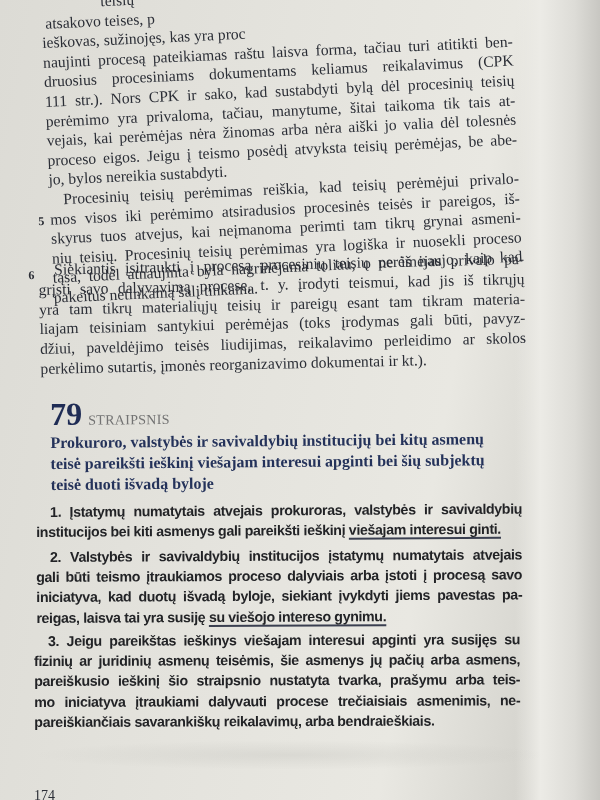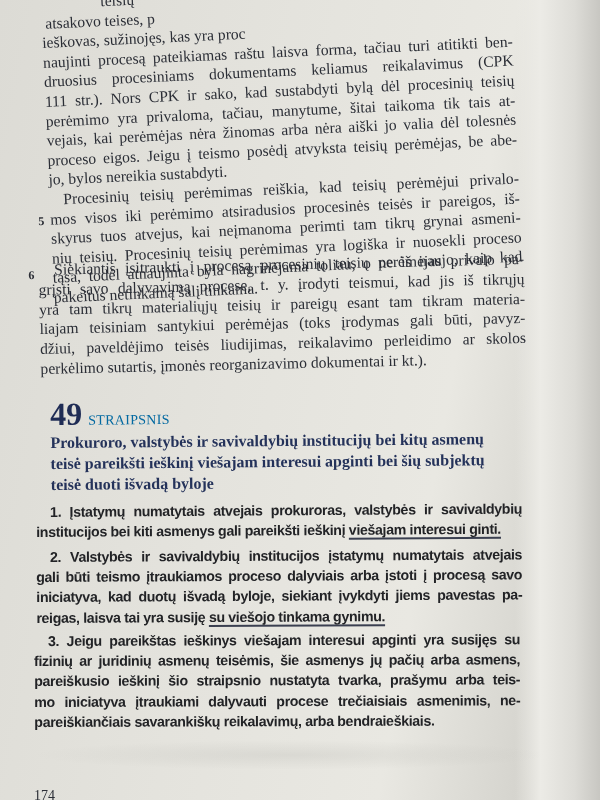--- a/index.html
+++ b/index.html
@@ -31,21 +31,21 @@
     }
     .mid .line { display: block; white-space: nowrap; height: 19.8px; text-align: justify; text-align-last: justify; }
     .mid .line.last { text-align-last: left; }
     .article {
       position: absolute; left: 50px; top: 398px; width: 470px;
       transform: rotate(-0.5deg); transform-origin: 0 0;
       color: #24325a;
     }
     .art-head { display: flex; align-items: baseline; gap: 6px; height: 34px; }
     .art-num { font-size: 32px; font-weight: bold; line-height: 32px; color: #1f2c55; }
-    .art-word { font-size: 14px; letter-spacing: 0.3px; color: #0369a1; }
+    .art-word { font-size: 14px; letter-spacing: 0.3px; color: #737373; }
     .art-title { font-size: 16px; font-weight: bold; line-height: 21px; color: #24325a; }
     .art-title .line { display: block; white-space: nowrap; }
     .body-text {
       position: absolute; left: 36px; width: 486px;
       font-family: "Liberation Sans", "DejaVu Sans", sans-serif;
       font-weight: bold; font-size: 14.2px; line-height: 20.2px; color: #222326;
       letter-spacing: -0.35px;
       transform-origin: 0 0;
     }
     .body-text .line { display: block; white-space: nowrap; text-align: justify; text-align-last: justify; height: 20.2px; }
@@ -92,40 +92,40 @@
   <span class="line" style="padding-left:16px;">Siekiantis įsitraukti į procesą procesinių teisių perėmėjas privalo pa-</span>
   <span class="line">grįsti savo dalyvavimą procese, t. y. įrodyti teismui, kad jis iš tikrųjų</span>
   <span class="line">yra tam tikrų materialiųjų teisių ir pareigų esant tam tikram materia-</span>
   <span class="line">liajam teisiniam santykiui perėmėjas (toks įrodymas gali būti, pavyz-</span>
   <span class="line">džiui, paveldėjimo teisės liudijimas, reikalavimo perleidimo ar skolos</span>
   <span class="line last">perkėlimo sutartis, įmonės reorganizavimo dokumentai ir kt.).</span>
 </div>
 
 <div class="article">
   <div class="art-head">
-    <span class="art-num">49</span>
+    <span class="art-num">79</span>
     <span class="art-word">STRAIPSNIS</span>
   </div>
   <div class="art-title">
     <span class="line">Prokuroro, valstybės ir savivaldybių institucijų bei kitų asmenų</span>
     <span class="line">teisė pareikšti ieškinį viešajam interesui apginti bei šių subjektų</span>
     <span class="line">teisė duoti išvadą byloje</span>
   </div>
 </div>
 
 <div class="body-text" style="top:502px; transform:rotate(-0.4deg);">
   <span class="line indent">1. Įstatymų numatytais atvejais prokuroras, valstybės ir savivaldybių</span>
   <span class="line last"><span>institucijos bei kiti asmenys gali pareikšti ieškinį </span><span class="u">viešajam interesui ginti.</span></span>
 </div>
 
 <div class="body-text" style="top:547px; transform:rotate(-0.3deg);">
   <span class="line indent">2. Valstybės ir savivaldybių institucijos įstatymų numatytais atvejais</span>
   <span class="line">gali būti teismo įtraukiamos proceso dalyviais arba įstoti į procesą savo</span>
   <span class="line">iniciatyva, kad duotų išvadą byloje, siekiant įvykdyti jiems pavestas pa-</span>
-  <span class="line last"><span>reigas, laisva tai yra susiję </span><span class="u">su viešojo tinkama gynimu.</span></span>
+  <span class="line last"><span>reigas, laisva tai yra susiję </span><span class="u">su viešojo intereso gynimu.</span></span>
 </div>
 
 <div class="body-text" style="top:631px; left:34px; transform:rotate(-0.2deg);">
   <span class="line indent">3. Jeigu pareikštas ieškinys viešajam interesui apginti yra susijęs su</span>
   <span class="line">fizinių ar juridinių asmenų teisėmis, šie asmenys jų pačių arba asmens,</span>
   <span class="line">pareiškusio ieškinį šio straipsnio nustatyta tvarka, prašymu arba teis-</span>
   <span class="line">mo iniciatyva įtraukiami dalyvauti procese trečiaisiais asmenimis, ne-</span>
   <span class="line last">pareiškiančiais savarankiškų reikalavimų, arba bendraieškiais.</span>
 </div>
 

